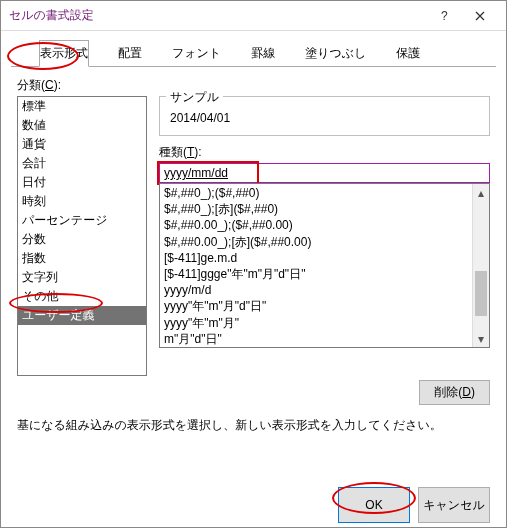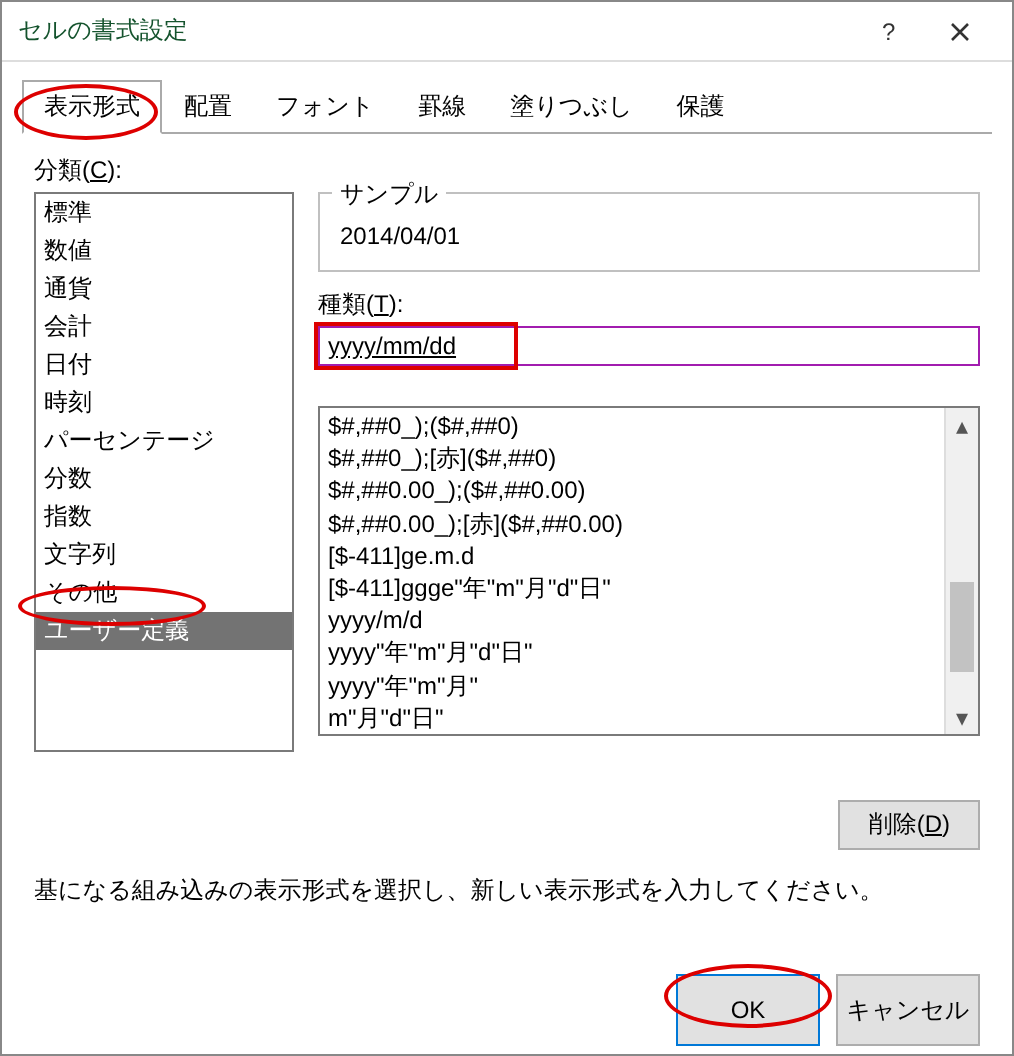--- a/index.html
+++ b/index.html
@@ -1,21 +1,21 @@
 <!DOCTYPE html>
 <html><head>
 <meta charset="utf-8">
 <style>
 * { box-sizing: border-box; margin: 0; padding: 0; font-family: "Meiryo UI", "MS UI Gothic", sans-serif; font-size: 12px; }
 body { background: #fff; width: 507px; height: 528px; border: 1px solid #888; }
 .titlebar { display: flex; align-items: center; height: 30px; padding: 0 8px; background: #fff; border-bottom: 1px solid #ddd; }
-.titlebar .title { flex: 1; color: #14532d; }
+.titlebar .title { flex: 1; color: #701a75; }
 .titlebar .btn { width: 36px; height: 24px; display: flex; align-items: center; justify-content: center; color: #333; }
 .tabs { display: flex; border-bottom: 1px solid #aaa; margin: 8px 10px 0 10px; }
-.tab { padding: 4px 10px; border: 1px solid transparent; border-bottom: none; position: relative; top: 1px; }
+.tab { padding: 4px 0; border: 1px solid transparent; border-bottom: none; position: relative; top: 1px; margin-left: 28px; }
 .tab.active { border-color: #aaa; background: #fff; border-bottom: 1px solid #fff; }
 .red-oval { border: 2px solid #d00; border-radius: 50%; position: absolute; pointer-events: none; }
 .content { padding: 10px 16px; }
 .row { display: flex; gap: 12px; }
 .label { margin-bottom: 2px; }
 .label u { text-decoration: underline; }
 .listbox { width: 130px; height: 280px; border: 1px solid #7a7a7a; background: #fff; overflow: hidden; }
 .listbox .item { padding: 1px 4px; white-space: nowrap; }
 .listbox .item.selected { background: #737373; color: #fff; }
 .right { flex: 1; }
@@ -93,21 +93,21 @@
       </div>
 
       <div class="label">
         <span>種類(</span><u>T</u><span>):</span>
       </div>
       <div style="position:relative;">
         <input class="textinput" value="yyyy/mm/dd" style="">
         <div class="red-box" style="left:-2px; top:-2px; width:102px; height:24px;"></div>
       </div>
 
-      <div class="fmtlist" style="margin-top:20px;">
+      <div class="fmtlist" style="margin-top:0;">
         <div class="items">
           <div>$#,##0_);($#,##0)</div>
           <div>$#,##0_);[赤]($#,##0)</div>
           <div>$#,##0.00_);($#,##0.00)</div>
           <div>$#,##0.00_);[赤]($#,##0.00)</div>
           <div>[$-411]ge.m.d</div>
           <div>[$-411]ggge"年"m"月"d"日"</div>
           <div>yyyy/m/d</div>
           <div>yyyy"年"m"月"d"日"</div>
           <div>yyyy"年"m"月"</div>

